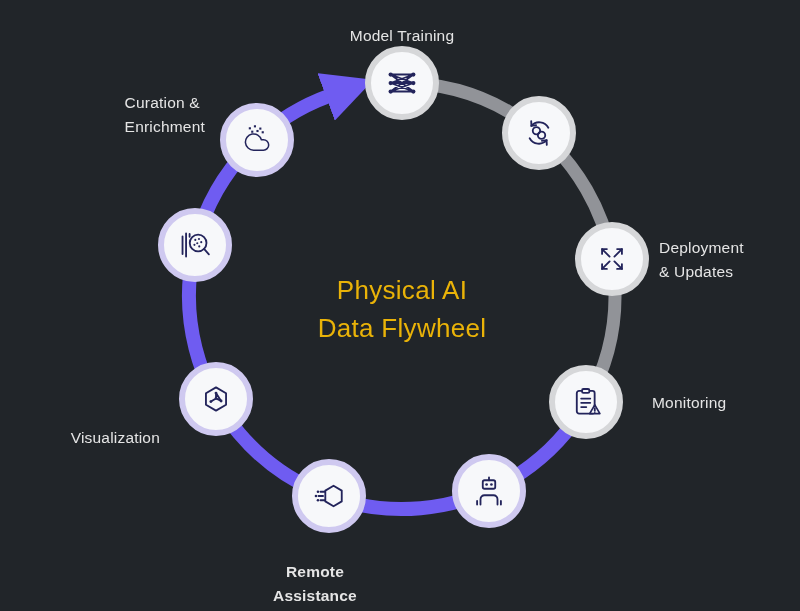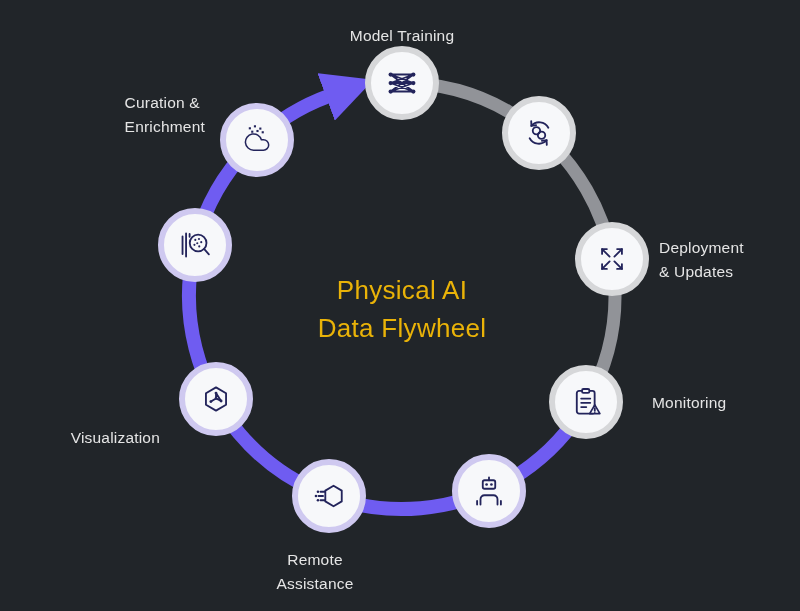--- a/index.html
+++ b/index.html
@@ -169,19 +169,19 @@
       <rect class="icon-fill" x="7.9" y="5.4" width="1.5" height="1.5"></rect>
       <rect class="icon-fill" x="11.6" y="4.9" width="1.5" height="1.5"></rect>
       <rect class="icon-fill" x="15.3" y="5.8" width="1.5" height="1.5"></rect>
     </svg>
   </div>
 
   <div class="node-label center-x" style="left:402px; top:24px;">Model Training</div>
   <div class="node-label" style="left:659px; top:236px;">Deployment
 &amp; Updates</div>
   <div class="node-label" style="left:652px; top:391px;">Monitoring</div>
-  <div class="node-label center-x" style="left:315px; top:548px;">Remote
+  <div class="node-label center-x" style="left:315px; top:560px;font-weight:bold;">Remote
 Assistance</div>
   <div class="node-label right-anchor-right" style="right:640px; top:426px;">Visualization</div>
   <div class="node-label right-anchor-center" style="right:595px; top:91px;">Curation &amp;
 Enrichment</div>
 
 </div>
 
 </body></html>

